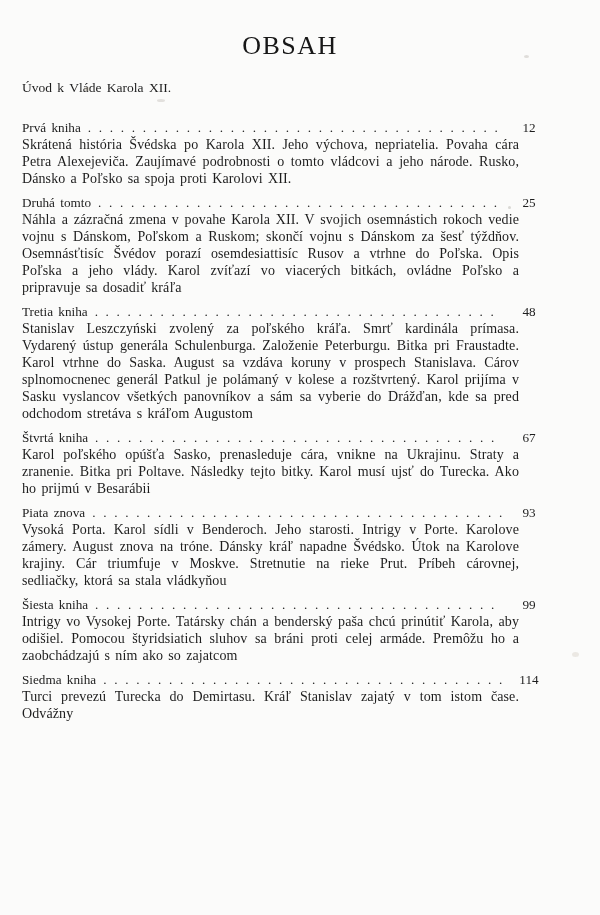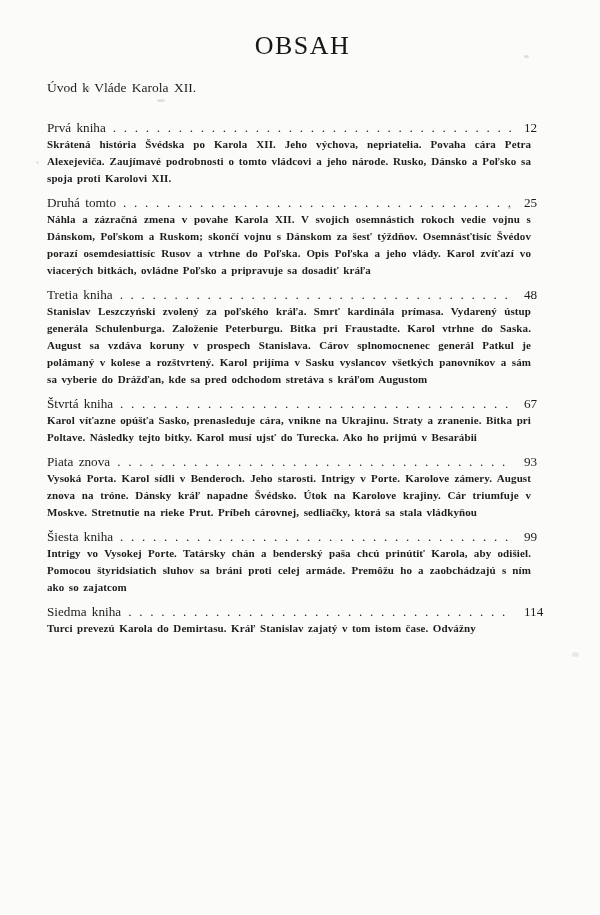--- a/index.html
+++ b/index.html
@@ -11,21 +11,21 @@
     height: 915px;
     background: #fbfbfa;
     font-family: "Liberation Serif", "DejaVu Serif", serif;
     color: #1d1d1d;
     position: relative;
     overflow: hidden;
   }
   .page {
     position: absolute;
     inset: 0;
-    padding: 33px 42px 0 47px;
+    padding: 33px 42px 0 22px;
     box-sizing: border-box;
   }
   .book-title {
     margin: 0;
     text-align: center;
     font-size: 26px;
     font-weight: normal;
     letter-spacing: 1.5px;
     line-height: 1;
     color: #171717;
@@ -42,21 +42,21 @@
     margin: 20px 0 12px 0;
     font-size: 13.5px;
     line-height: 17px;
     word-spacing: 2px;
     white-space: nowrap;
   }
   .toc {
     margin-top: 23px;
   }
   .entry {
-    margin: 0 0 7px 0;
+    margin: 0 12px 7px 0;
   }
   .entry-row {
     display: flex;
     align-items: baseline;
     font-size: 13.2px;
     line-height: 17px;
   }
   .entry-label {
     flex: 0 0 auto;
     white-space: nowrap;
@@ -70,32 +70,31 @@
     min-width: 0;
   }
   .leader::after {
     content: ". . . . . . . . . . . . . . . . . . . . . . . . . . . . . . . . . . . . . . . . . . . . . . . . . . . . . . . . . . . . . . . . . . . . . . . . . . . . . . . .";
     letter-spacing: 2.2px;
     color: #262626;
   }
   .entry-page {
     flex: 0 0 auto;
     min-width: 34px;
-    text-align: left;
+    text-align: center;
     font-size: 13.2px;
   }
   .entry-desc {
     margin: 0;
     padding-right: 27px;
-    font-size: 11px;
+    font-size: 14px;
     line-height: 17px;
     text-align: justify;
     word-spacing: 1.6px;
     letter-spacing: 0.1px;
-    font-weight: bold;
   }
   
   .speck {
     position: absolute;
     border-radius: 50%;
     pointer-events: none;
   }
   .s1 { left: 84px;  top: 87px;  width: 6px; height: 4px; background: rgba(150,140,120,0.30); }
   .s2 { left: 157px; top: 99px;  width: 8px; height: 3px; background: rgba(150,145,135,0.25); }
   .s3 { left: 524px; top: 55px;  width: 5px; height: 3px; background: rgba(150,145,135,0.28); }
@@ -141,21 +140,21 @@
       </div>
       <p class="entry-desc">Stanislav Leszczyński zvolený za poľského kráľa. Smrť kardinála prímasa. Vydarený ústup generála Schulenburga. Založenie Peterburgu. Bitka pri Fraustadte. Karol vtrhne do Saska. August sa vzdáva koruny v prospech Stanislava. Cárov splnomocnenec generál Patkul je polámaný v kolese a rozštvrtený. Karol prijíma v Sasku vyslancov všetkých panovníkov a sám sa vyberie do Drážďan, kde sa pred odchodom stretáva s kráľom Augustom</p>
     </div>
 
     <div class="entry">
       <div class="entry-row">
         <span class="entry-label">Štvrtá kniha</span>
         <span class="leader"></span>
         <span class="entry-page">67</span>
       </div>
-      <p class="entry-desc">Karol víťazne opúšťa Sasko, prenasleduje cára, vnikne na Ukrajinu. Straty a zranenie. Bitka pri Poltave. Následky tejto bitky. Karol musí ujsť do Turecka. Ako ho prijmú v Besarábii</p>
+      <p class="entry-desc">Karol poľského opúšťa Sasko, prenasleduje cára, vnikne na Ukrajinu. Straty a zranenie. Bitka pri Poltave. Následky tejto bitky. Karol musí ujsť do Turecka. Ako ho prijmú v Besarábii</p>
     </div>
 
     <div class="entry">
       <div class="entry-row">
         <span class="entry-label">Piata znova</span>
         <span class="leader"></span>
         <span class="entry-page">93</span>
       </div>
       <p class="entry-desc">Vysoká Porta. Karol sídli v Benderoch. Jeho starosti. Intrigy v Porte. Karolove zámery. August znova na tróne. Dánsky kráľ napadne Švédsko. Útok na Karolove krajiny. Cár triumfuje v Moskve. Stretnutie na rieke Prut. Príbeh cárovnej, sedliačky, ktorá sa stala vládkyňou</p>
     </div>
@@ -168,21 +167,21 @@
       </div>
       <p class="entry-desc">Intrigy vo Vysokej Porte. Tatársky chán a benderský paša chcú prinútiť Karola, aby odišiel. Pomocou štyridsiatich sluhov sa bráni proti celej armáde. Premôžu ho a zaobchádzajú s ním ako so zajatcom</p>
     </div>
 
     <div class="entry">
       <div class="entry-row">
         <span class="entry-label">Siedma kniha</span>
         <span class="leader"></span>
         <span class="entry-page">114</span>
       </div>
-      <p class="entry-desc">Turci prevezú Karola do Demirtasu. Kráľ Stanislav zajatý v tom istom čase. Odvážny</p>
+      <p class="entry-desc">Turci prevezú Turecka do Demirtasu. Kráľ Stanislav zajatý v tom istom čase. Odvážny</p>
     </div>
 
   </div>
 </div>
 
 <div class="speck s1"></div>
 <div class="speck s2"></div>
 <div class="speck s3"></div>
 <div class="speck s4"></div>
 <div class="speck s5"></div>

